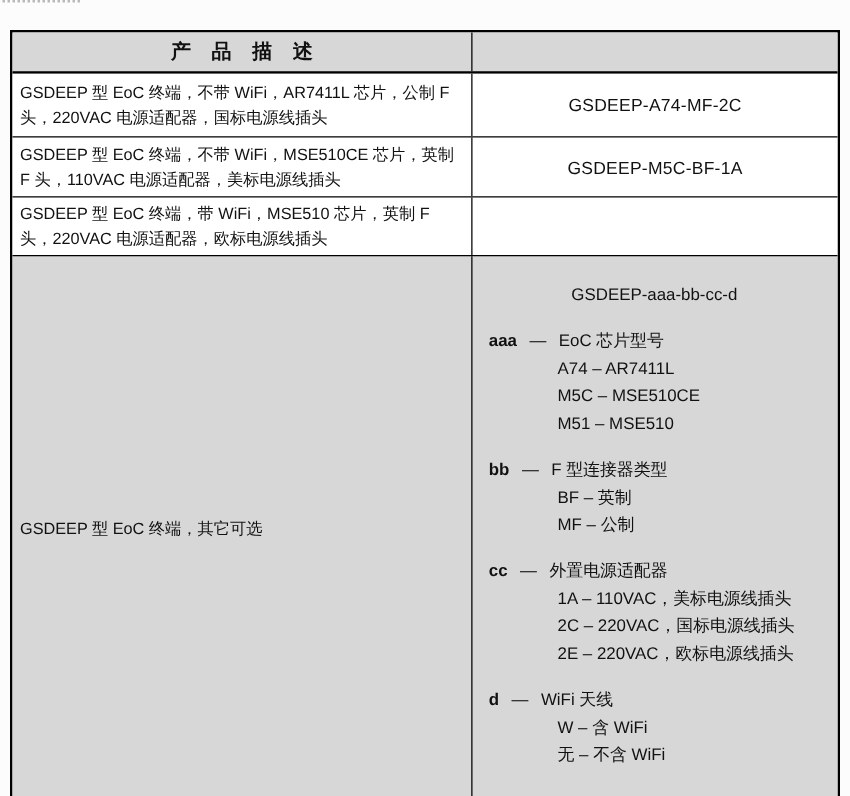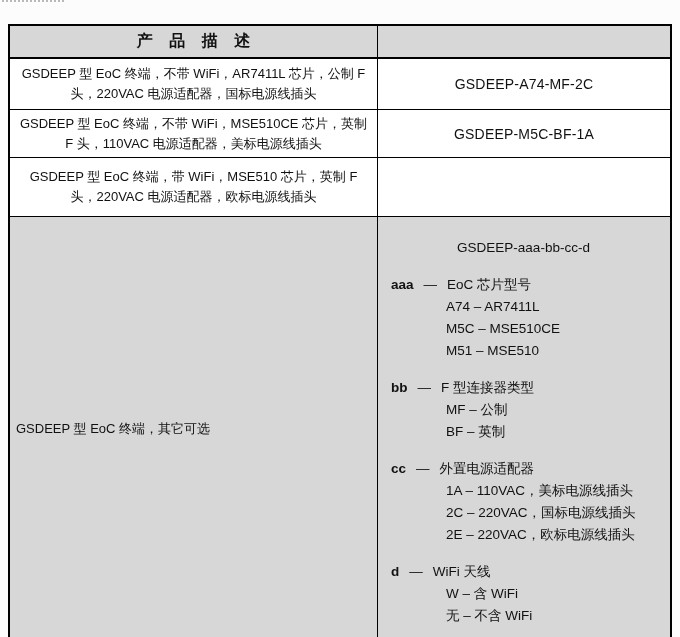--- a/index.html
+++ b/index.html
@@ -39,26 +39,26 @@
   .header-row .cell-left, .header-row .cell-right {
     display: flex; align-items: center; justify-content: center;
     font-size: 16px; font-weight: bold;
     letter-spacing: 6px;
     text-indent: 6px;
   }
   .data-row { background: #fff; }
   .data-row + .data-row { border-top: 1px solid #000; }
   .row-1 { height: 50px; }
   .row-2 { height: 48px; }
-  .row-3 { height: 59px; }
+  .row-3 { height: 47px; }
   .desc-cell {
     padding: 4px 6px 4px 6px;
     font-size: 13px;
     line-height: 20px;
-    display: flex; align-items: center; text-align: center;
+    display: flex; align-items: center;
   }
   .order-cell {
     display: flex; align-items: center; justify-content: center;
     font-size: 14px;
     letter-spacing: 0.2px;
   }
   .options-row {
     height: 440px;
     background: #d7d7d7;
     border-top: 1px solid #000;
@@ -129,22 +129,22 @@
         </div>
         <div class="sec-item">A74 – AR7411L</div>
         <div class="sec-item">M5C – MSE510CE</div>
         <div class="sec-item">M51 – MSE510</div>
       </div>
 
       <div class="section">
         <div class="sec-head">
           <span class="sec-key">bb</span><span class="sec-dash">—</span><span>F 型连接器类型</span>
         </div>
+        <div class="sec-item">BF – 英制</div>
         <div class="sec-item">MF – 公制</div>
-        <div class="sec-item">BF – 英制</div>
       </div>
 
       <div class="section">
         <div class="sec-head">
           <span class="sec-key">cc</span><span class="sec-dash">—</span><span>外置电源适配器</span>
         </div>
         <div class="sec-item">1A – 110VAC，美标电源线插头</div>
         <div class="sec-item">2C – 220VAC，国标电源线插头</div>
         <div class="sec-item">2E – 220VAC，欧标电源线插头</div>
       </div>

